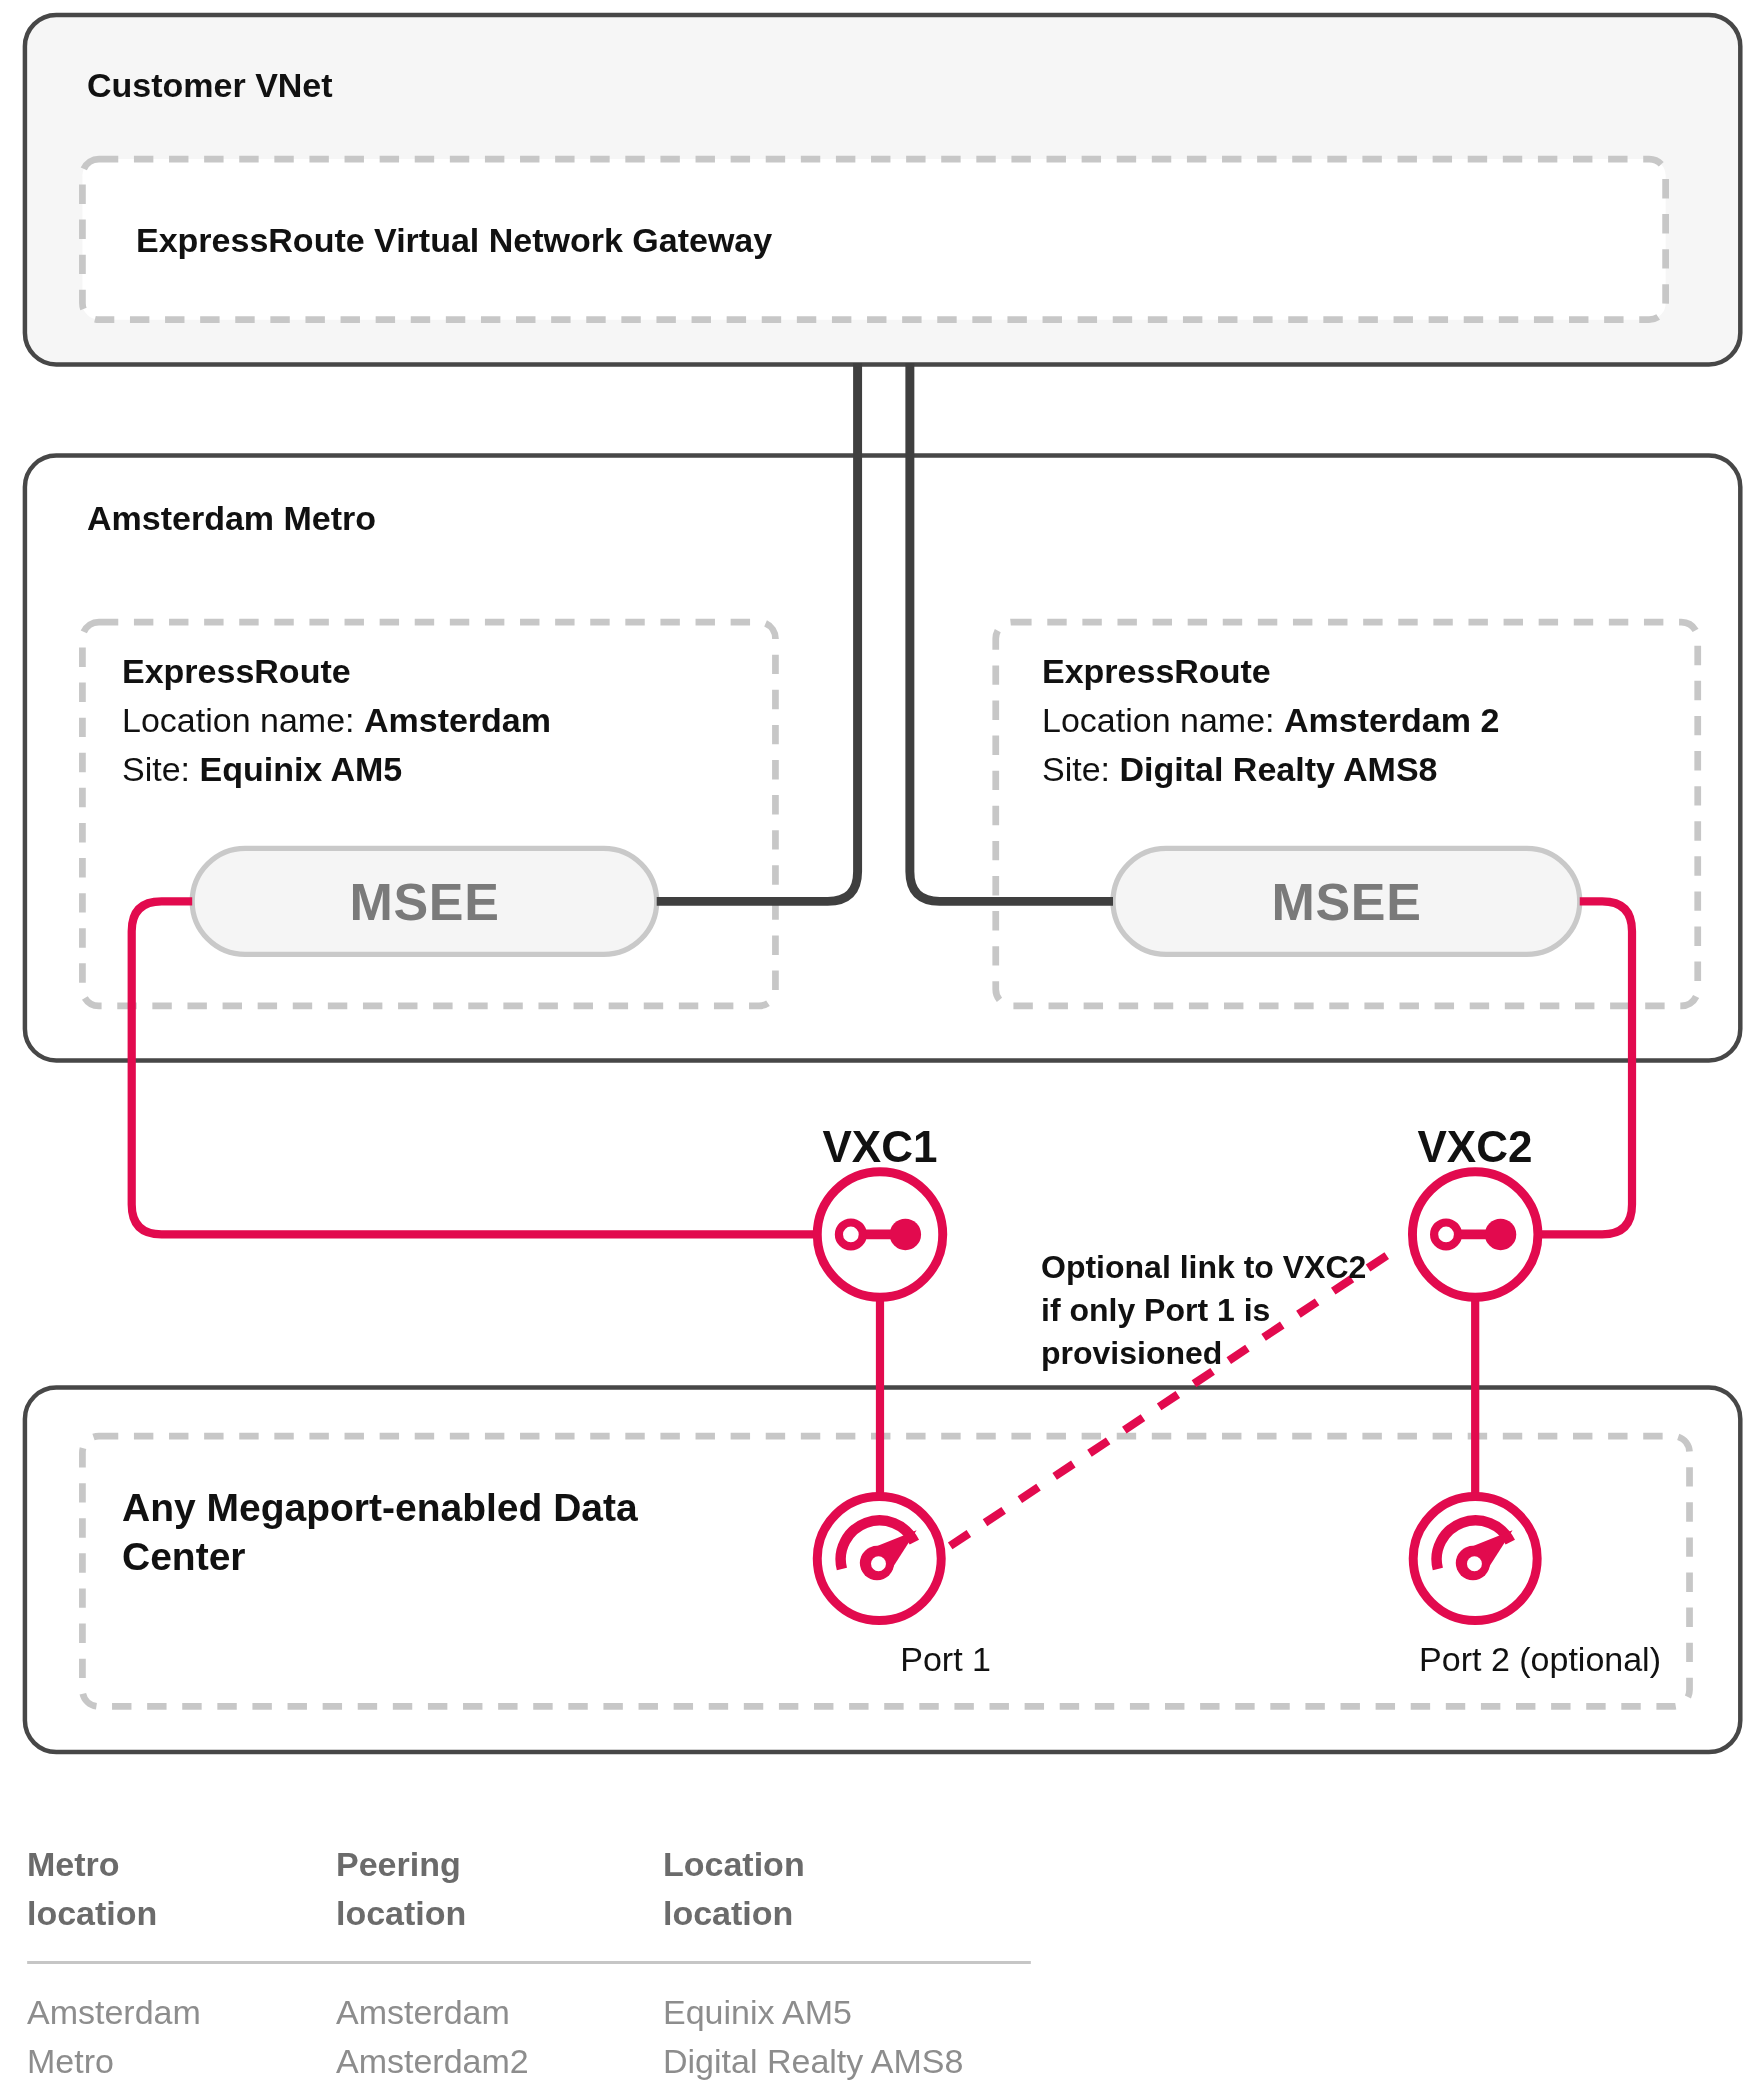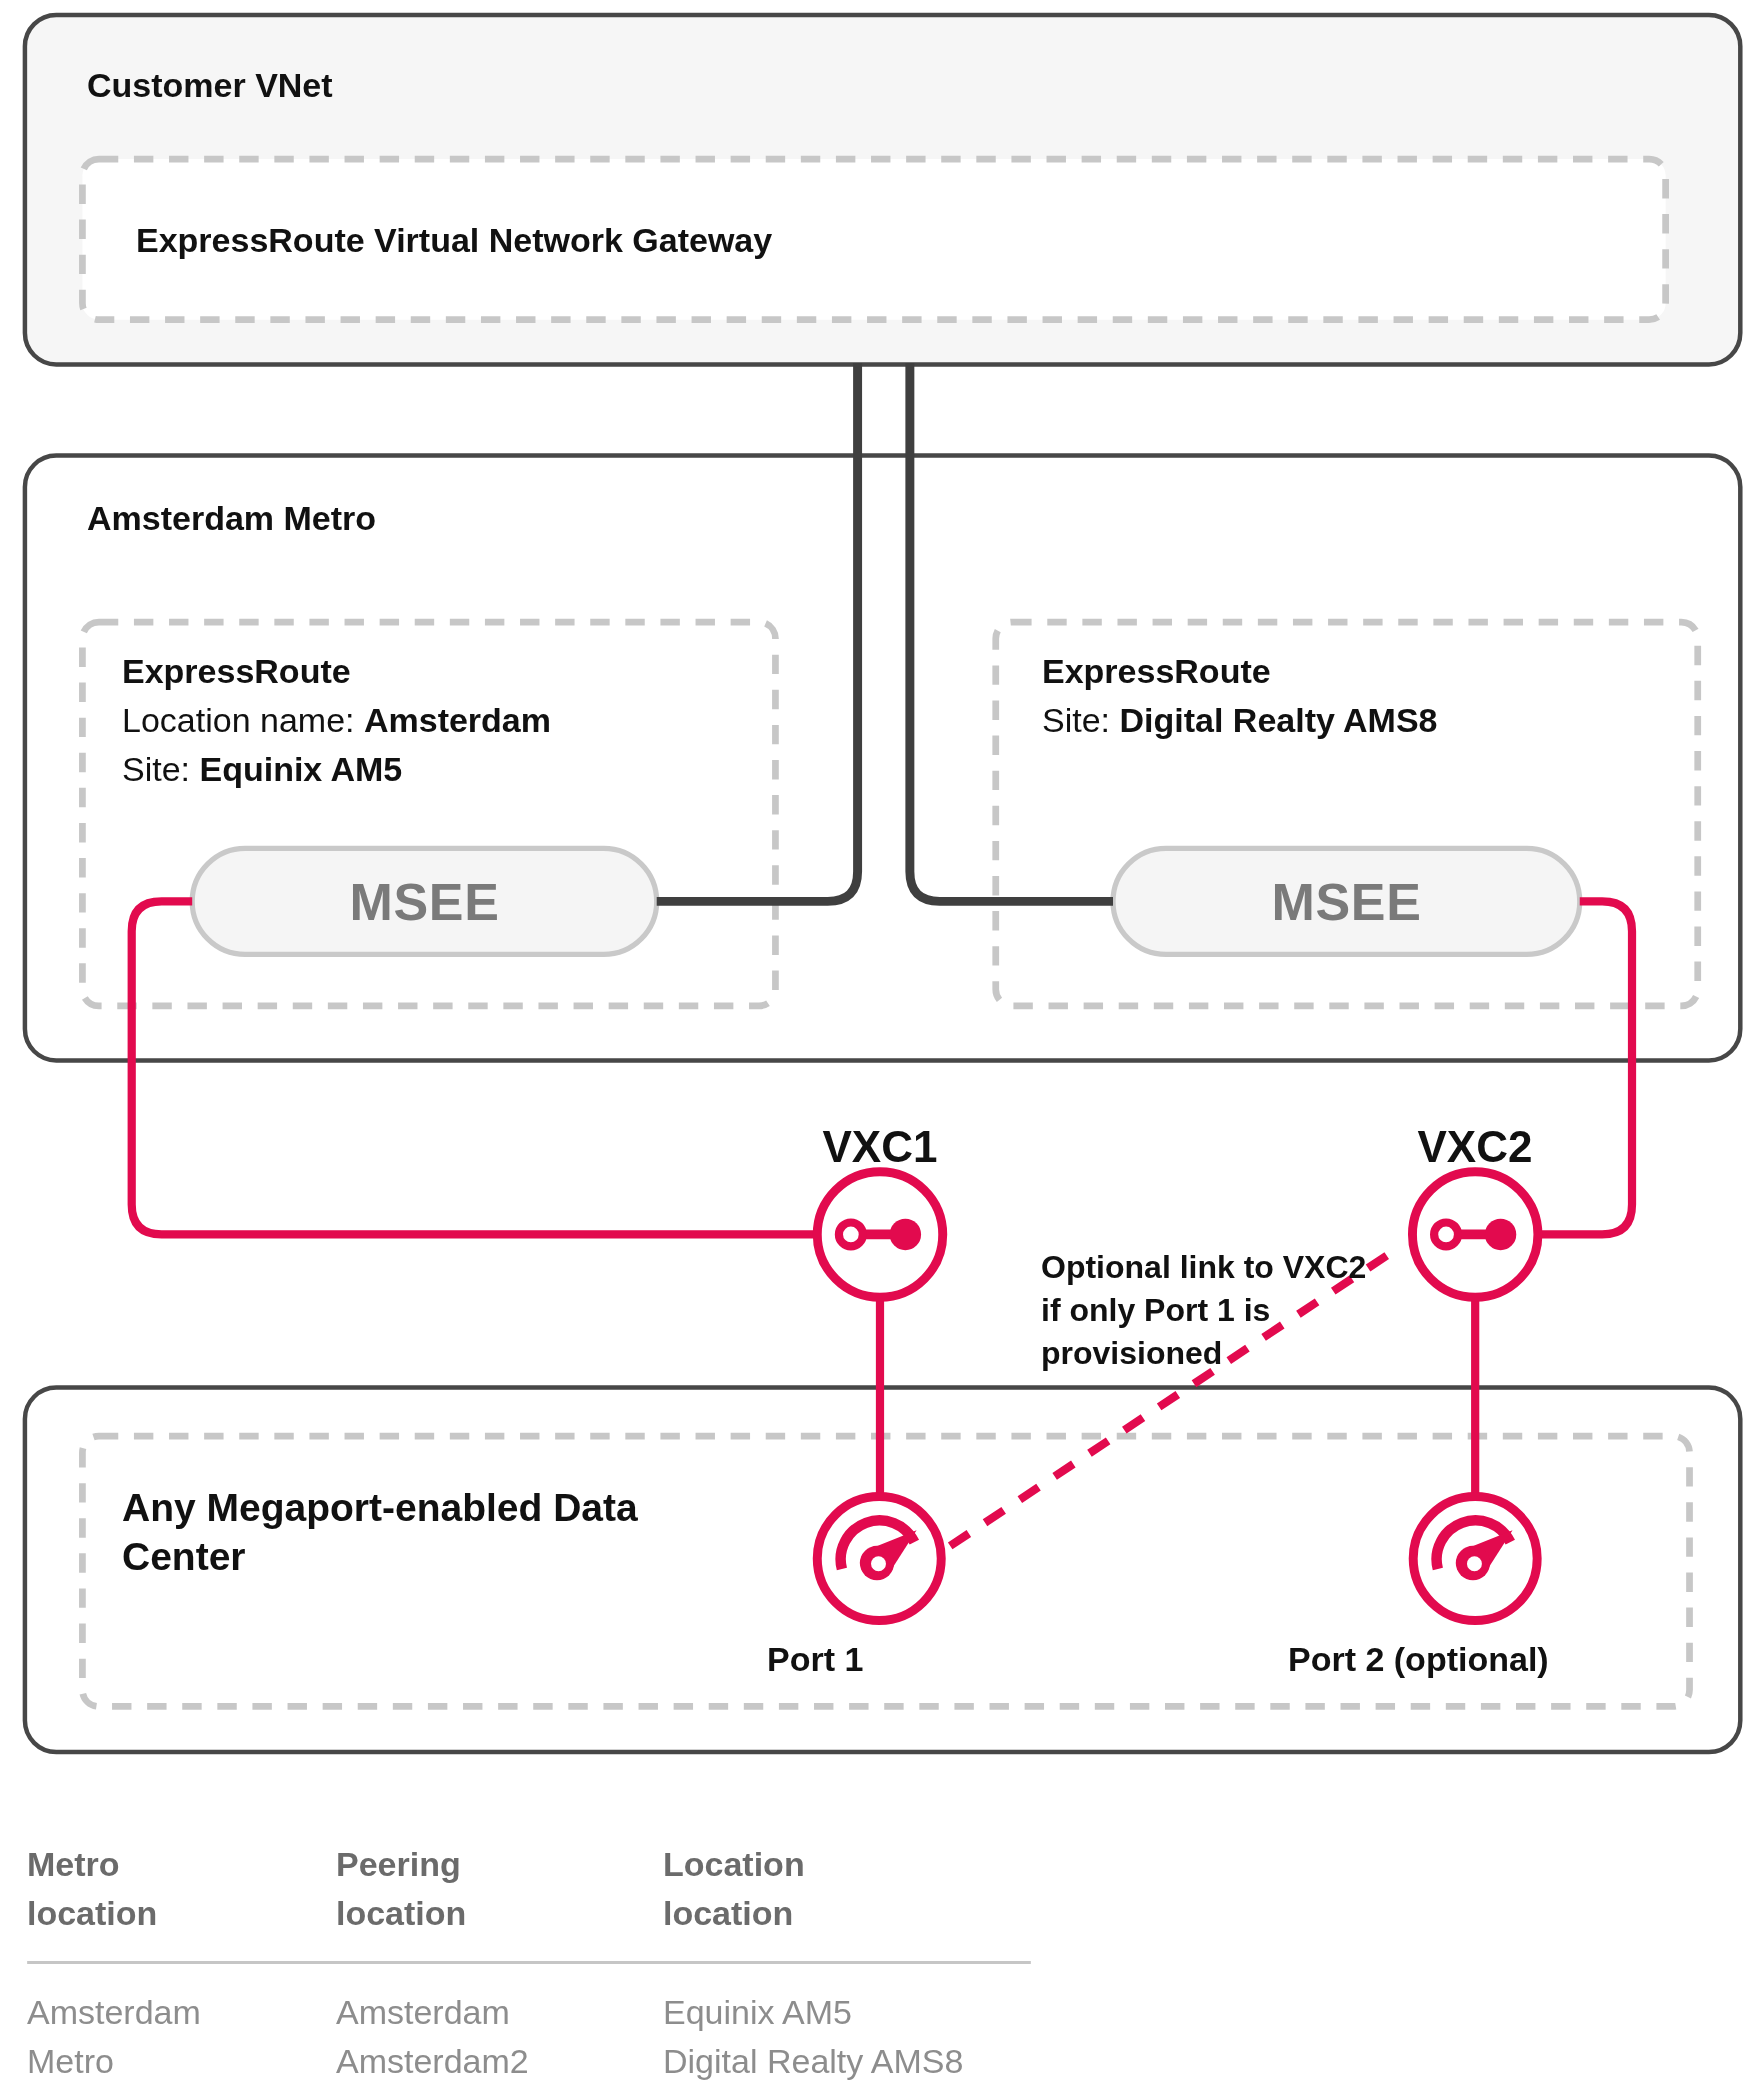--- a/index.html
+++ b/index.html
@@ -26,21 +26,21 @@
   svg#diagram{position:absolute;left:0;top:0;z-index:1;pointer-events:none;}
   .txt{position:absolute;z-index:2;}
   .box-title{font-size:34px;font-weight:bold;color:var(--text-black);margin-left:14px;}
   .er-block{font-size:34px;line-height:49px;color:var(--text-black);}
   .er-block .t{font-weight:bold;}
   .msee-label{
     display:flex;align-items:center;justify-content:center;
     font-size:52px;font-weight:bold;color:var(--msee-text);letter-spacing:0.7px;
   }
   .node-label{font-size:44px;font-weight:bold;text-align:center;color:var(--text-black);}
-  .port-label{font-size:34px;font-weight:bold;text-align:left;color:var(--text-black);}
+  .port-label{font-size:34px;font-weight:normal;text-align:right;color:var(--text-black);}
   .note{font-size:32px;font-weight:bold;line-height:43px;color:var(--text-black);}
   .dc-title{font-size:39px;font-weight:bold;line-height:49px;width:523px;color:var(--text-black);}
   .th{font-size:34px;font-weight:bold;line-height:49px;color:var(--table-header-gray);}
   .td{font-size:34px;font-weight:normal;line-height:49px;color:var(--table-value-gray);}
   .line-dark{stroke:var(--line-dark);stroke-width:12;fill:none;}
   .line-pink{stroke:var(--accent-pink);stroke-width:11;fill:none;}
   .line-pink-dashed{stroke:var(--accent-pink);stroke-width:11;fill:none;stroke-dasharray:30 26;}
   .dashed-rect{stroke:var(--dash-gray);stroke-width:9;fill:var(--bg-white);stroke-dasharray:26 21;}
   .solid-box{stroke:var(--border-dark);stroke-width:6;}
   .pill{fill:var(--pill-fill);stroke:var(--pill-border);stroke-width:7;}
@@ -124,20 +124,21 @@
 <div class="txt box-title" style="left:73px;top:499px;">Amsterdam Metro</div>
 
 <div class="txt er-block" style="left:122px;top:647px;">
   <div class="t">ExpressRoute</div>
   <div><span>Location name: </span><span class="t">Amsterdam</span></div>
   <div><span>Site: </span><span class="t">Equinix AM5</span></div>
 </div>
 
 <div class="txt er-block" style="left:1042px;top:647px;">
   <div class="t">ExpressRoute</div>
+  <div><span>Location name: </span><span class="t">Amsterdam 2</span></div>
   <div><span>Site: </span><span class="t">Digital Realty AMS8</span></div>
 </div>
 
 <div class="txt msee-label" style="left:192px;top:849px;width:465px;height:106px;">MSEE</div>
 <div class="txt msee-label" style="left:1113px;top:849px;width:467px;height:106px;">MSEE</div>
 
 <div class="txt node-label" style="left:768px;top:1122px;width:224px;">VXC1</div>
 <div class="txt node-label" style="left:1363px;top:1122px;width:224px;">VXC2</div>
 
 <div class="txt note" style="left:1041px;top:1246px;">

